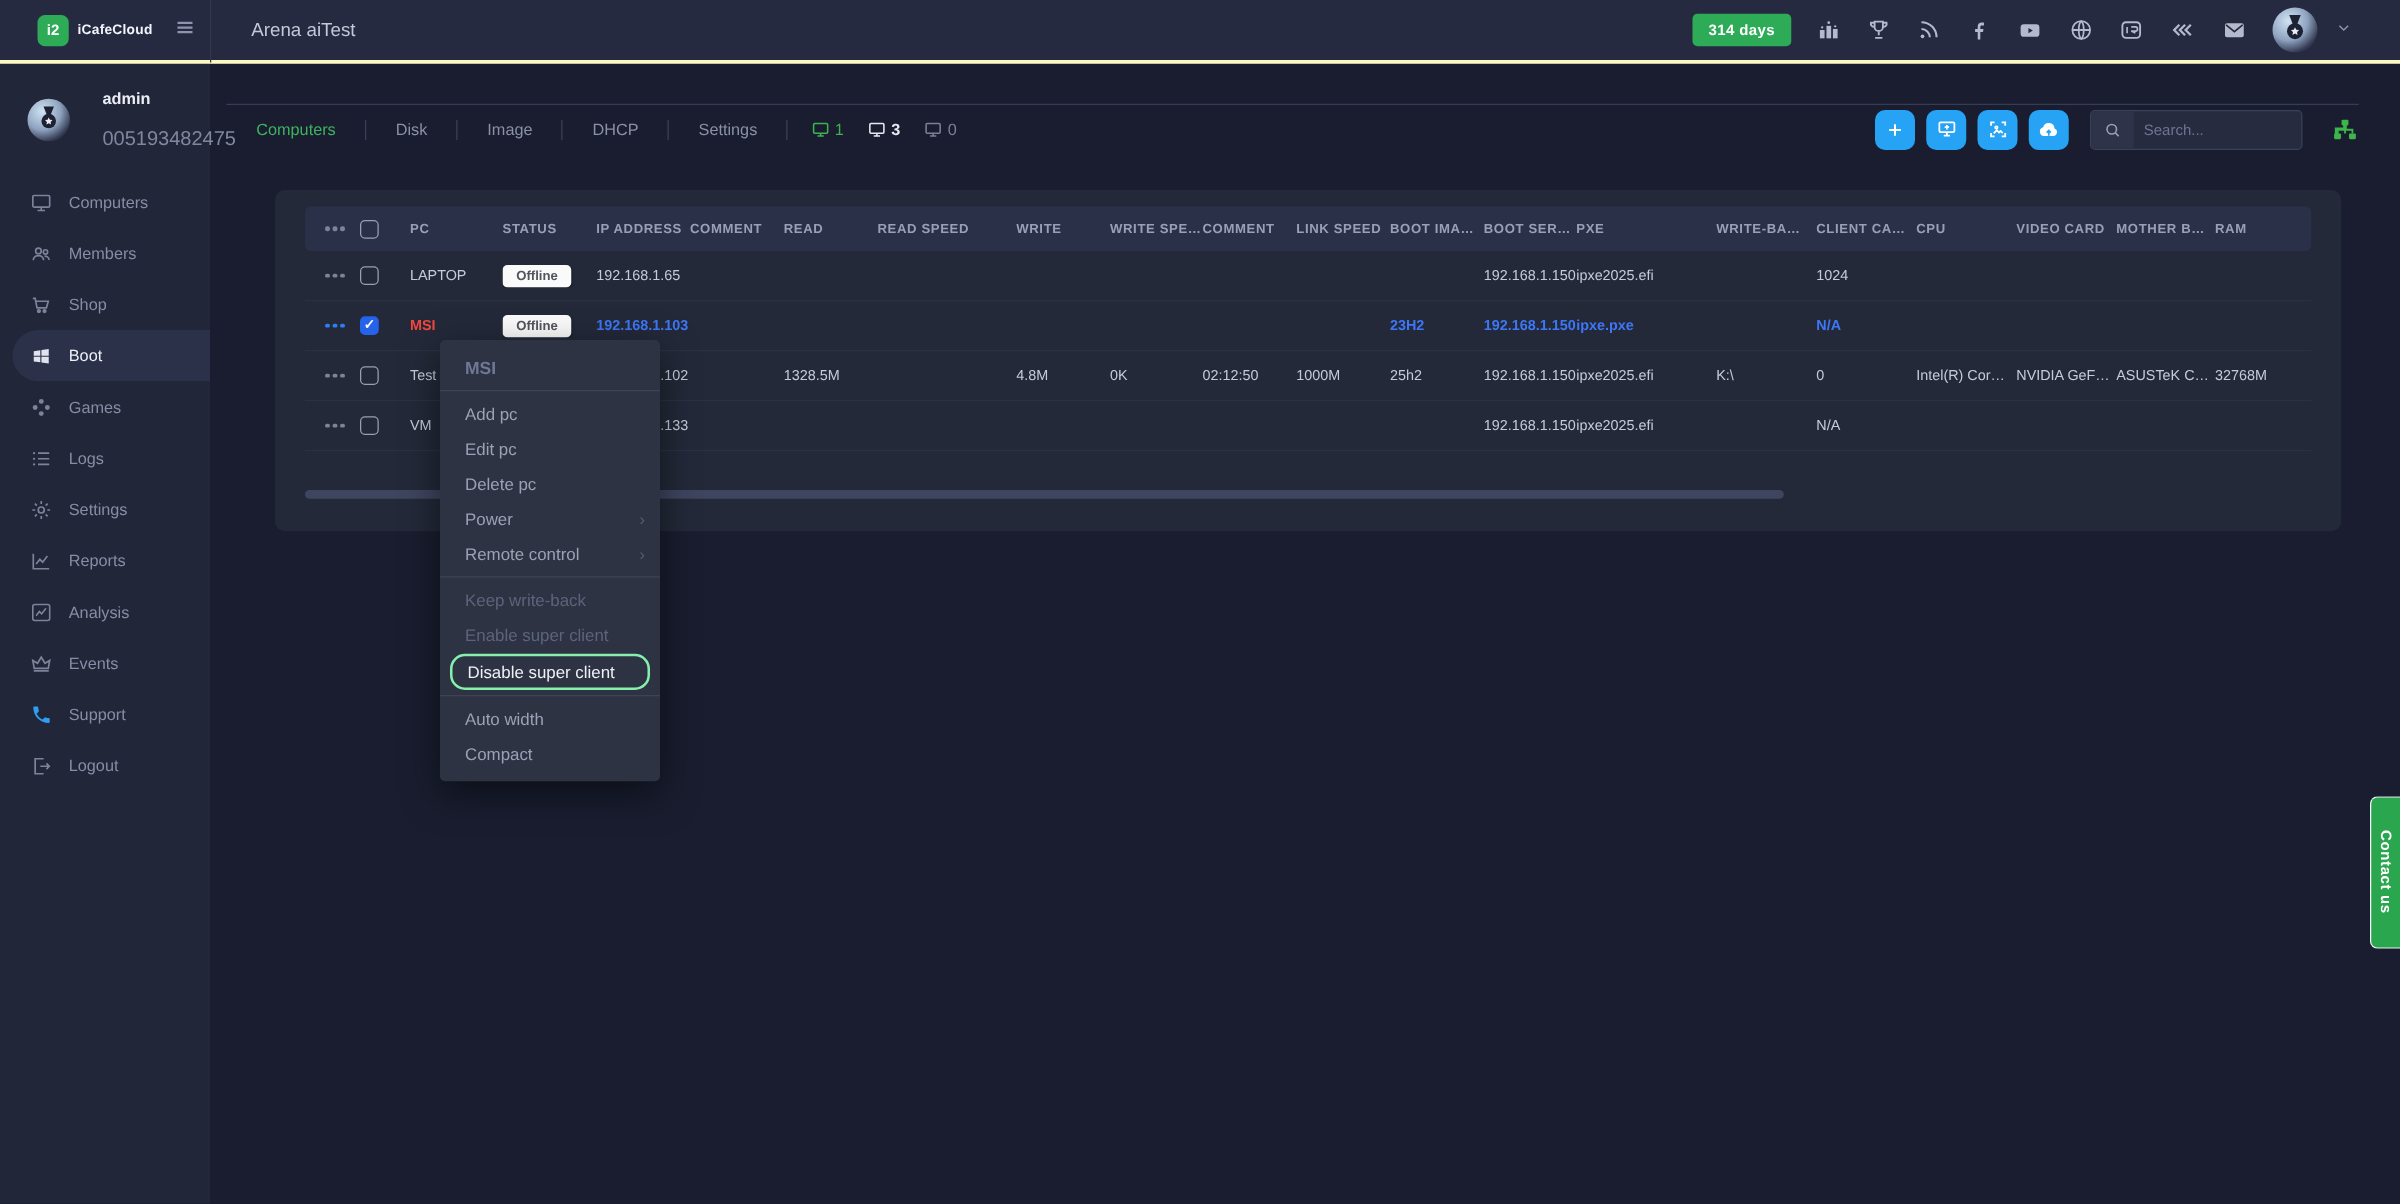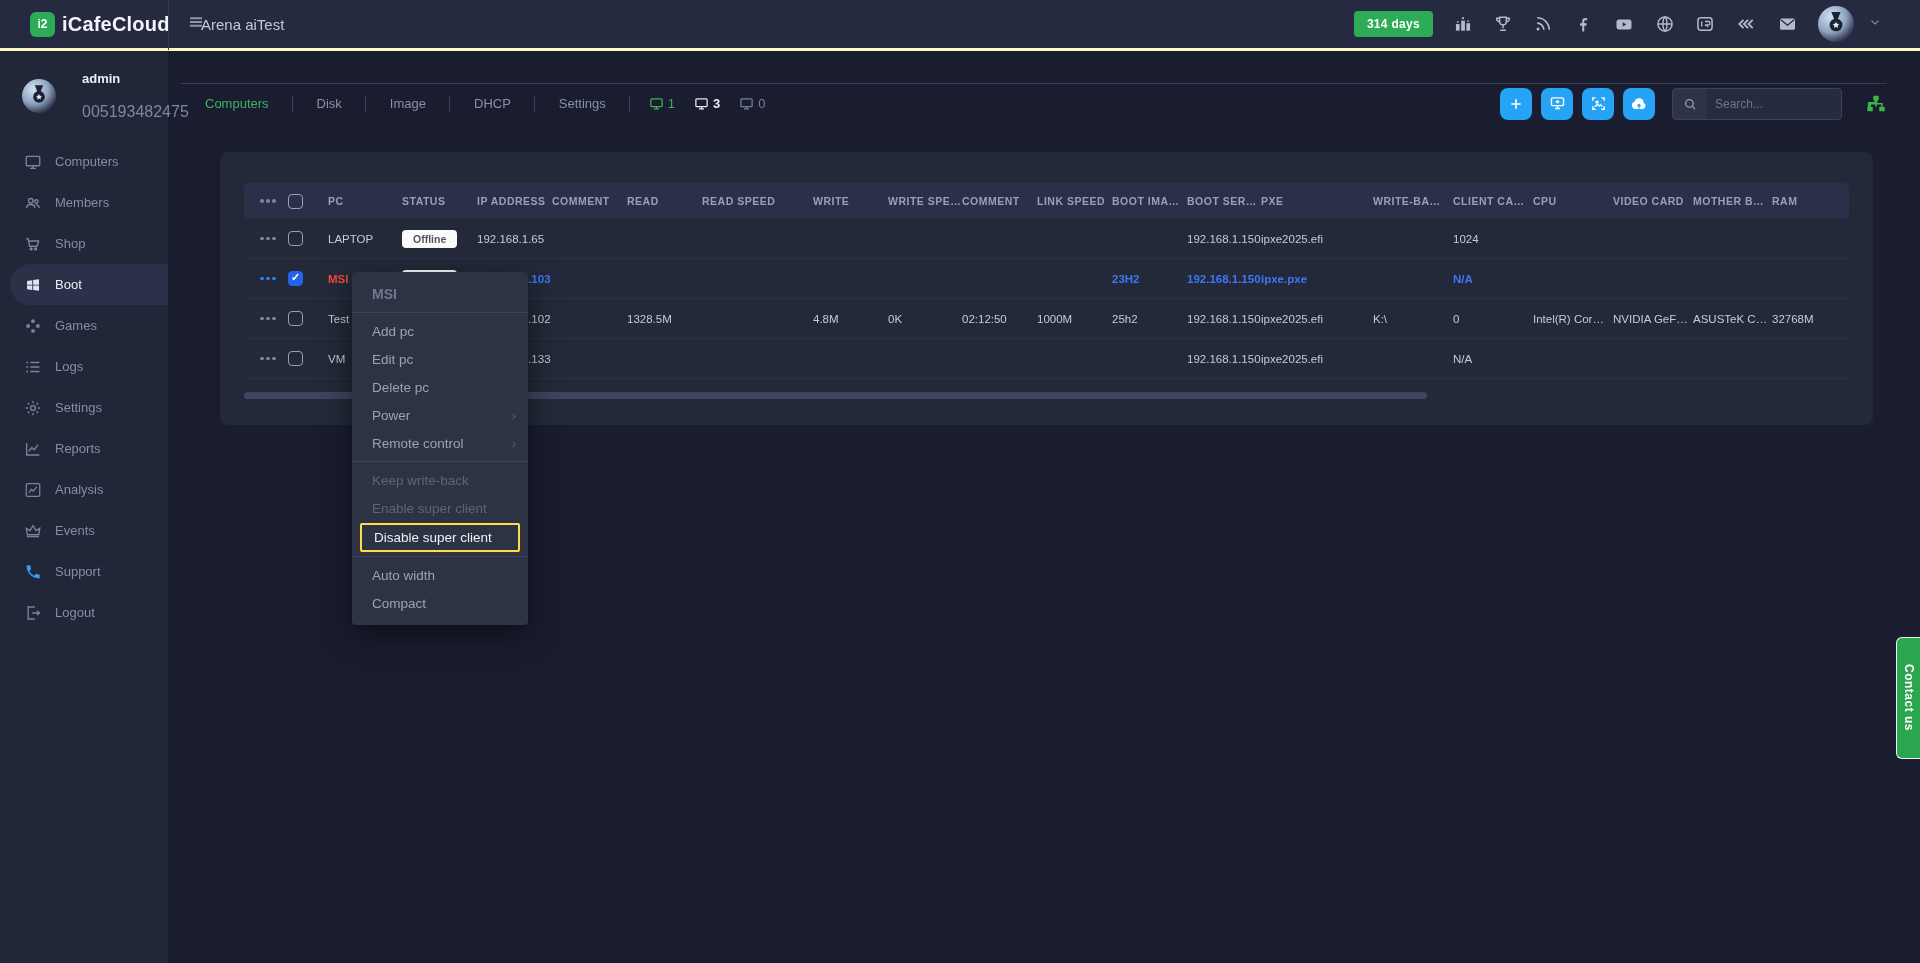--- a/index.html
+++ b/index.html
@@ -3,21 +3,21 @@
 <meta charset="utf-8">
 <style>
   *{box-sizing:border-box;margin:0;padding:0}
   html,body{width:1920px;height:963px}
   body{position:relative;background:#191d2f;font-family:"Liberation Sans",sans-serif;overflow:hidden;color:#c6cbdc}
 
   
   .topbar{position:absolute;left:0;top:0;width:1920px;height:51px;background:#252a41;border-bottom:3px solid #fef9c3;display:flex;align-items:center;z-index:6}
   .brand{width:168px;display:flex;align-items:center;gap:7px;padding-left:30px;flex:none}
   .logo{width:25px;height:25px;background:#2eab57;border-radius:6px;color:#fff;display:flex;align-items:center;justify-content:center;font-weight:bold;font-size:12px;flex:none}
-  .brandname{color:#f2f4fa;font-weight:bold;font-size:20px;letter-spacing:.2px}
+  .brandname{color:#f2f4fa;font-weight:bold;font-size:11px;letter-spacing:.2px}
   .burger{margin-left:10px;cursor:pointer;color:#8d94ab}
   .tb-divider{width:1px;height:51px;background:#31374f;flex:none}
   .pagetitle{margin-left:32px;font-size:15px;color:#c3c8d9}
   .tb-right{margin-left:auto;display:flex;align-items:center;gap:20px;padding-right:38px}
   .daysbadge{background:#2eab57;color:#fff;font-size:12px;font-weight:bold;padding:6px 13px;border-radius:4px;letter-spacing:.3px}
   .tbicon{color:#b4bacd;display:flex;align-items:center;cursor:pointer}
   .avatar{width:36px;height:36px;border-radius:50%;background:radial-gradient(circle at 35% 30%,#cfe3f2,#8fa3c0 45%,#31384f 75%);display:flex;align-items:center;justify-content:center;overflow:hidden;flex:none}
   .avatar svg{display:block}
   .chev{color:#8d94ab;margin-left:-6px}
 
@@ -47,21 +47,21 @@
   .tb-actions{margin-left:auto;display:flex;align-items:center;gap:9px}
   .bluebtn{width:32px;height:32px;border-radius:8px;background:#27a3f5;display:flex;align-items:center;justify-content:center;cursor:pointer;border:none}
   .searchbox{display:flex;align-items:center;height:32px;width:170px;background:#262b40;border:1px solid #3a4158;border-radius:4px;margin-left:8px;overflow:hidden}
   .searchbox .mag{width:34px;height:100%;display:flex;align-items:center;justify-content:center;background:#2e3349;color:#9aa0b4;flex:none}
   .searchbox input{flex:1;background:transparent;border:none;outline:none;color:#aeb4c8;font-size:12px;padding:0 8px;font-family:"Liberation Sans",sans-serif}
   .searchbox input::placeholder{color:#6e7590}
   .treeicon{margin-left:14px;color:#3cb54a;cursor:pointer;display:flex}
 
   
   .card{position:absolute;left:220px;top:152px;width:1653px;height:273px;background:#232939;border-radius:8px;z-index:3}
-  .tbl{position:absolute;left:24px;top:31px;width:1605px;
+  .tbl{position:absolute;left:24px;top:13px;width:1605px;
        --cols:44px 40px 74px 75px 75px 75px 75px 111px 75px 74px 75px 75px 75px 74px 112px 80px 80px 80px 80px 79px 77px}
   .trow{display:grid;grid-template-columns:var(--cols);align-items:center;height:40px;border-bottom:1px solid #2b3045}
   .thead{height:36px;background:#2a3047;border-radius:5px;border-bottom:none}
   .th{font-size:10.5px;font-weight:bold;color:#99a0b6;letter-spacing:.5px;white-space:nowrap;overflow:hidden;cursor:pointer}
   .td{font-size:11.5px;color:#c6cbdc;white-space:nowrap;overflow:hidden}
   .dots{display:flex;gap:2.5px;padding-left:16px;cursor:pointer;color:#7d8499}
   .dots i{width:3.5px;height:3.5px;border-radius:50%;background:currentColor}
   .cb{width:15px;height:15px;border:1.5px solid #9aa0b4;border-radius:4px;cursor:pointer;position:relative}
   .cb.checked{background:#2563eb;border-color:#2563eb}
   .cb.checked::after{content:"\2713";position:absolute;left:2px;top:-1px;color:#fff;font-size:11px;font-weight:bold}
@@ -71,21 +71,21 @@
   .trow.selected .dots{color:#2f7df6}
   .hscroll{position:absolute;left:24px;top:240px;width:1183px;height:7px;border-radius:4px;background:#3e455e;cursor:pointer}
 
   
   .cmenu{position:absolute;left:352px;top:272px;width:176px;background:#2e3343;border-radius:4px;box-shadow:0 10px 30px rgba(0,0,0,.5);padding:6px 0 8px;z-index:10}
   .cm-title{padding:8px 0 6px 20px;font-size:14px;font-weight:bold;color:#707894}
   .cm-div{height:1px;background:#3e4456;margin:4px 0}
   .cm-item{height:28px;display:flex;align-items:center;padding:0 12px 0 20px;font-size:13.5px;color:#9aa2b6;cursor:pointer;position:relative}
   .cm-item .sub{margin-left:auto;color:#565e76;font-size:13px}
   .cm-item.disabled{color:#5c647c;cursor:default}
-  .cm-item.highlight{border:2px solid #fde047;border-radius:2px;margin:1px 8px;padding:0 12px;height:29px;color:#eef0f6}
+  .cm-item.highlight{border:2px solid #86efac;border-radius:12px;margin:1px 8px;padding:0 12px;height:29px;color:#eef0f6}
 
   
   .contact{position:absolute;right:0;top:637px;width:24px;height:122px;background:#2aa64f;border:1px solid #f2f4f6;border-right:none;border-radius:6px 0 0 6px;display:flex;align-items:center;justify-content:center;cursor:pointer;z-index:12}
   .contact span{writing-mode:vertical-rl;color:#fff;font-size:12px;font-weight:bold;letter-spacing:.5px}
 
   svg{flex:none}
 </style>
 </head>
 <body>
 

